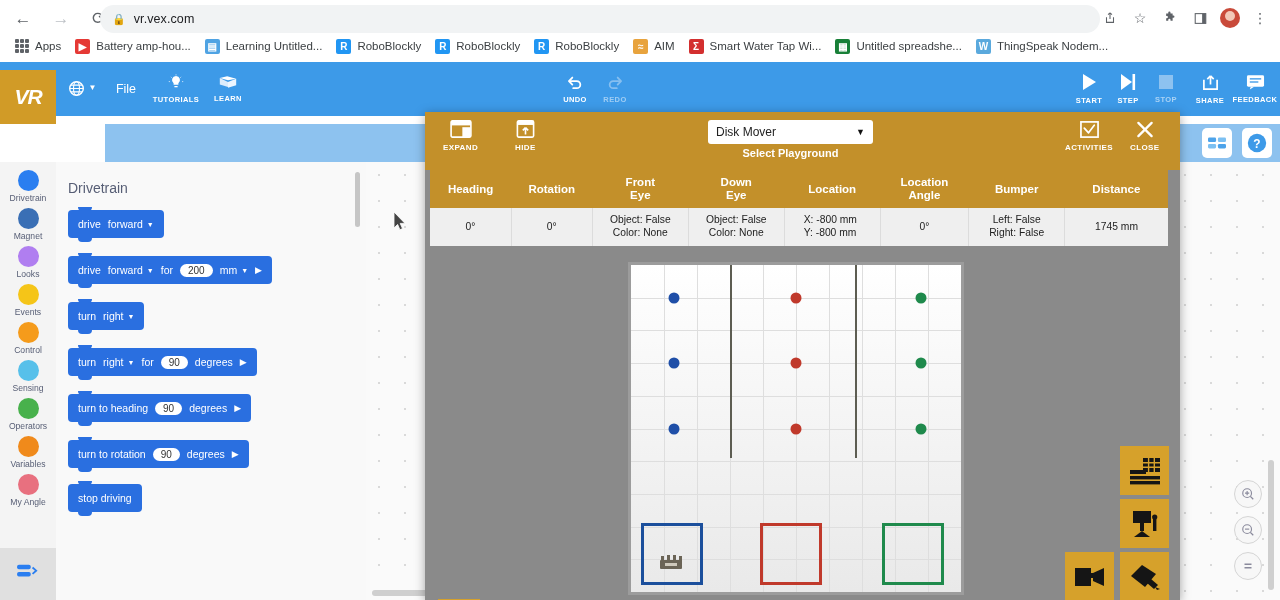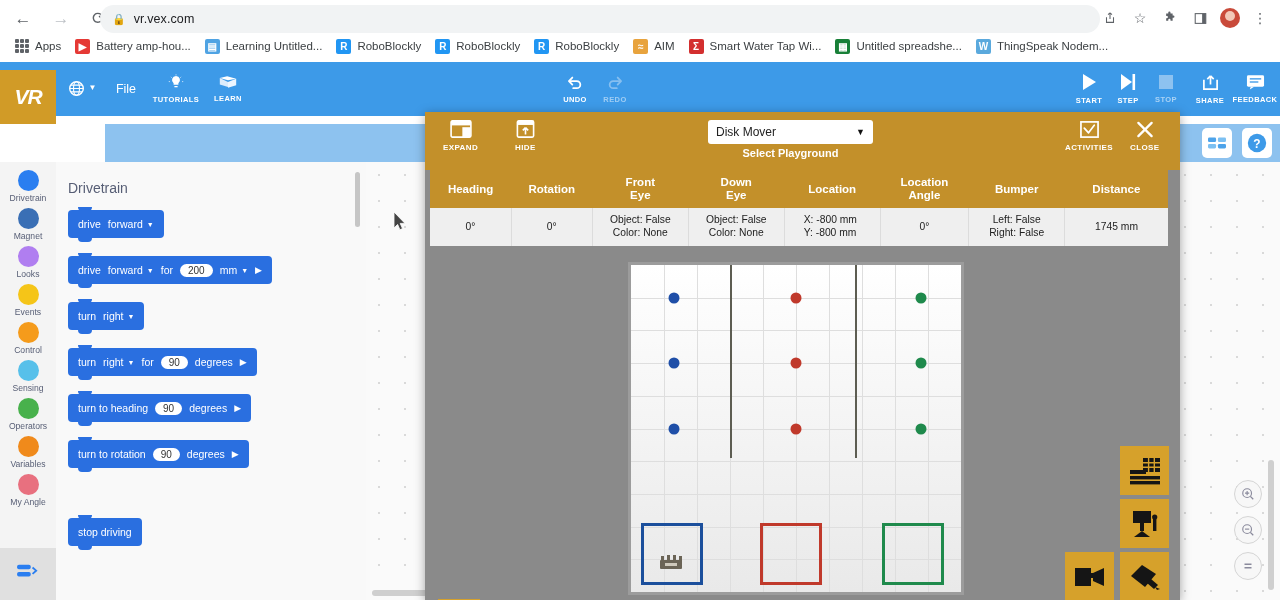--- a/index.html
+++ b/index.html
@@ -494,21 +494,21 @@
       <span class="play">▶</span>
     </div>
 
     <div class="blk" style="left:12px; top:278px;">
       <span>turn to rotation</span>
       <span class="oval">90</span>
       <span>degrees</span>
       <span class="play">▶</span>
     </div>
 
-    <div class="blk" style="left:12px; top:356px;">
+    <div class="blk" style="left:12px; top:322px;">
       <span>stop driving</span>
     </div>
 
   </div>
 
   <div class="workspace">
     <div class="zoomctl">
       <div class="zbtn">
         <svg width="14" height="14" viewBox="0 0 16 16">
             <circle cx="7" cy="7" r="5" fill="none" stroke="#8a8a9c" stroke-width="1.3"></circle>

